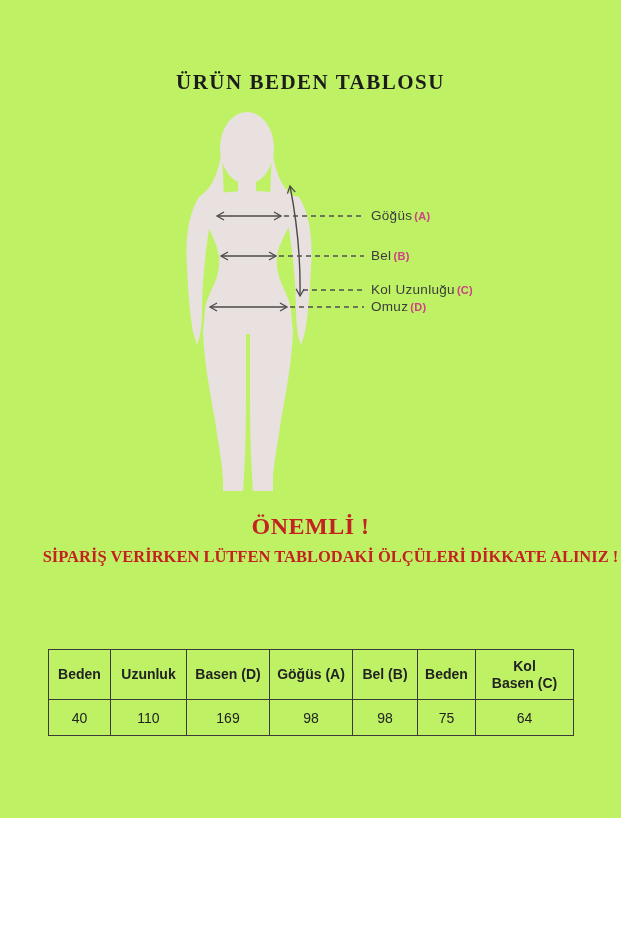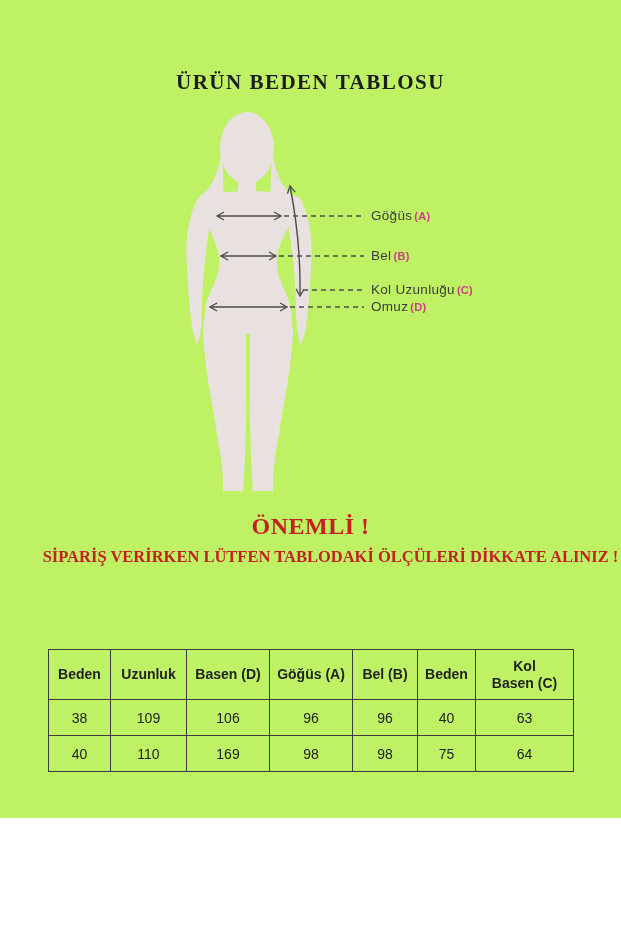--- a/index.html
+++ b/index.html
@@ -142,29 +142,20 @@
         <th>Basen (D)</th>
         <th>Göğüs (A)</th>
         <th>Bel (B)</th>
         <th>Beden</th>
         <th>Kol
 Basen (C)</th>
       </tr>
     </thead>
     <tbody>
       <tr>
-        <td>38</td>
-        <td>109</td>
-        <td>106</td>
-        <td>96</td>
-        <td>96</td>
-        <td>40</td>
-        <td>63</td>
-      </tr>
-      <tr>
         <td>40</td>
         <td>110</td>
         <td>169</td>
         <td>98</td>
         <td>98</td>
         <td>75</td>
         <td>64</td>
       </tr>
     </tbody>
   </table>

